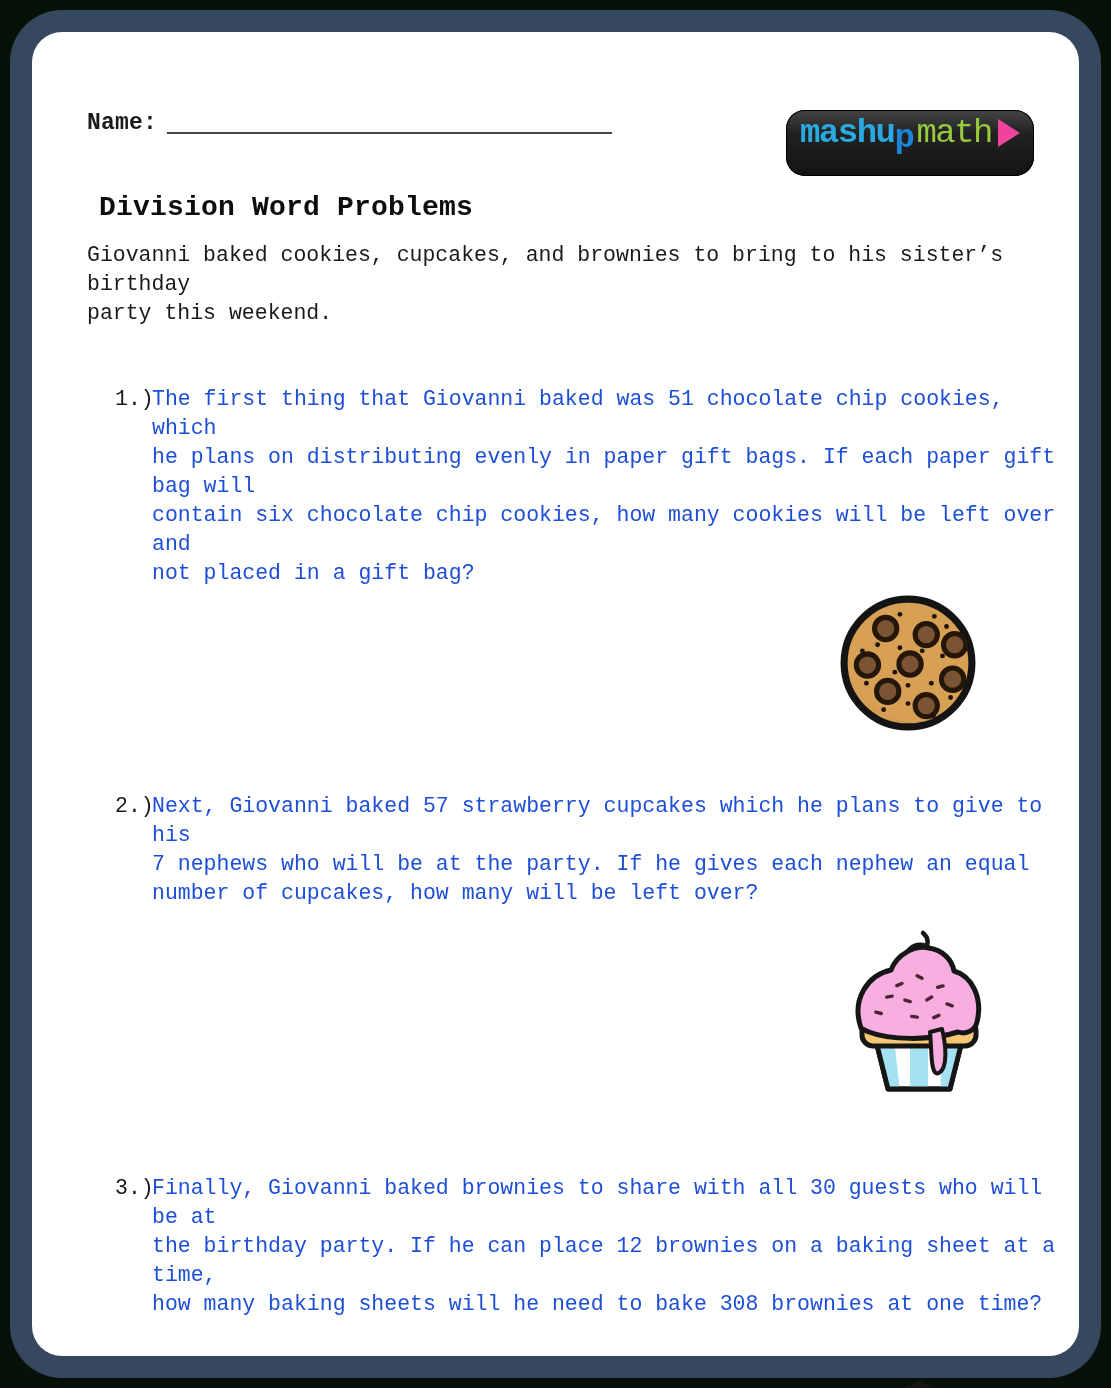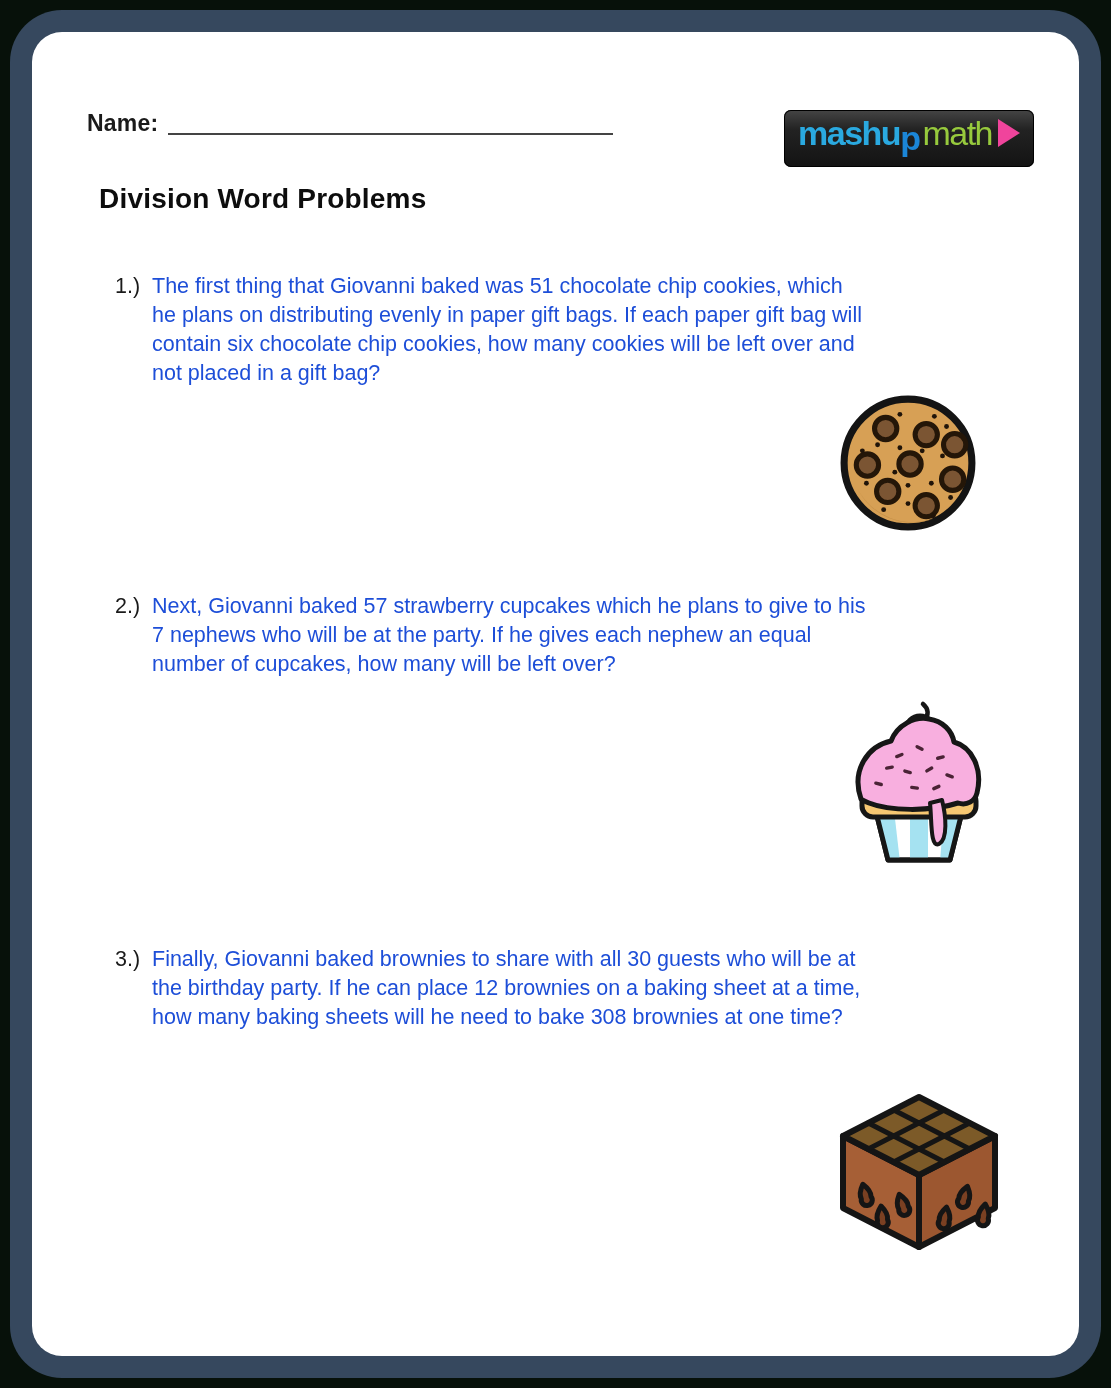--- a/index.html
+++ b/index.html
@@ -3,21 +3,21 @@
 <meta charset="utf-8">
 <style>
   html,body{margin:0;padding:0;}
   body{
     width:1111px;height:1388px;
     background:#07110a;
     font-family:"Liberation Sans","DejaVu Sans",sans-serif;
     color:#111;
     overflow:hidden;
   }
-  .canvas{position:relative;width:1111px;height:1388px;}
+  .canvas{position:relative;width:1111px;height:1388px;font-family:Liberation Mono, monospace;}
   .frame{
     position:absolute;inset:10px;
     background:#36485e;
     border-radius:52px;
   }
   .page{
     position:absolute;inset:22px;
     background:#ffffff;
     border-radius:30px;
     padding:0 0 0 55px;
@@ -36,22 +36,22 @@
   .name-line{
     display:inline-block;
     width:445px;height:1px;
     border-bottom:2px solid #444;
     margin-left:10px;
     margin-bottom:2px;
   }
   .logo{
     display:flex;align-items:center;
     background:linear-gradient(180deg,#454545 0%,#222 35%,#131313 100%);
-    border-radius:7px;
-    padding:4px 14px 15px 14px;
+    border-radius:19px;
+    padding:4px 14px 24px 14px;
     height:38px;
     box-shadow:inset 0 0 0 1px #000, inset 0 1px 0 #5a5a5a;
   }
   .logo-mashu,.logo-p,.logo-math{
     font-size:34px;font-weight:700;letter-spacing:-1.5px;line-height:1;
   }
   .logo-mashu{color:#2aa9e0;}
   .logo-p{color:#1b86d8;transform:translateY(5px);display:inline-block;}
   .logo-math{color:#97ca3d;font-weight:400;margin-left:3px;}
   .logo-play{
@@ -112,20 +112,22 @@
         <div class="logo">
           <span class="logo-mashu">mashu</span>
             <span class="logo-p">p</span>
             <span class="logo-math">math</span>
           <span class="logo-play"></span>
         </div>
       </div>
 
       <h1>Division Word Problems</h1>
 
+      <p class="intro">Giovanni baked cookies, cupcakes, and brownies to bring to his sister’s birthday
+party this weekend.</p>
 
       <section class="problem p1">
         <span class="pnum">1.)</span>
         <p class="ptext">The first thing that Giovanni baked was 51 chocolate chip cookies, which
 he plans on distributing evenly in paper gift bags. If each paper gift bag will
 contain six chocolate chip cookies, how many cookies will be left over and
 not placed in a gift bag?</p>
       </section>
       <div class="illus illus-cookie">
         <svg width="142" height="142" viewBox="0 0 140 140">

